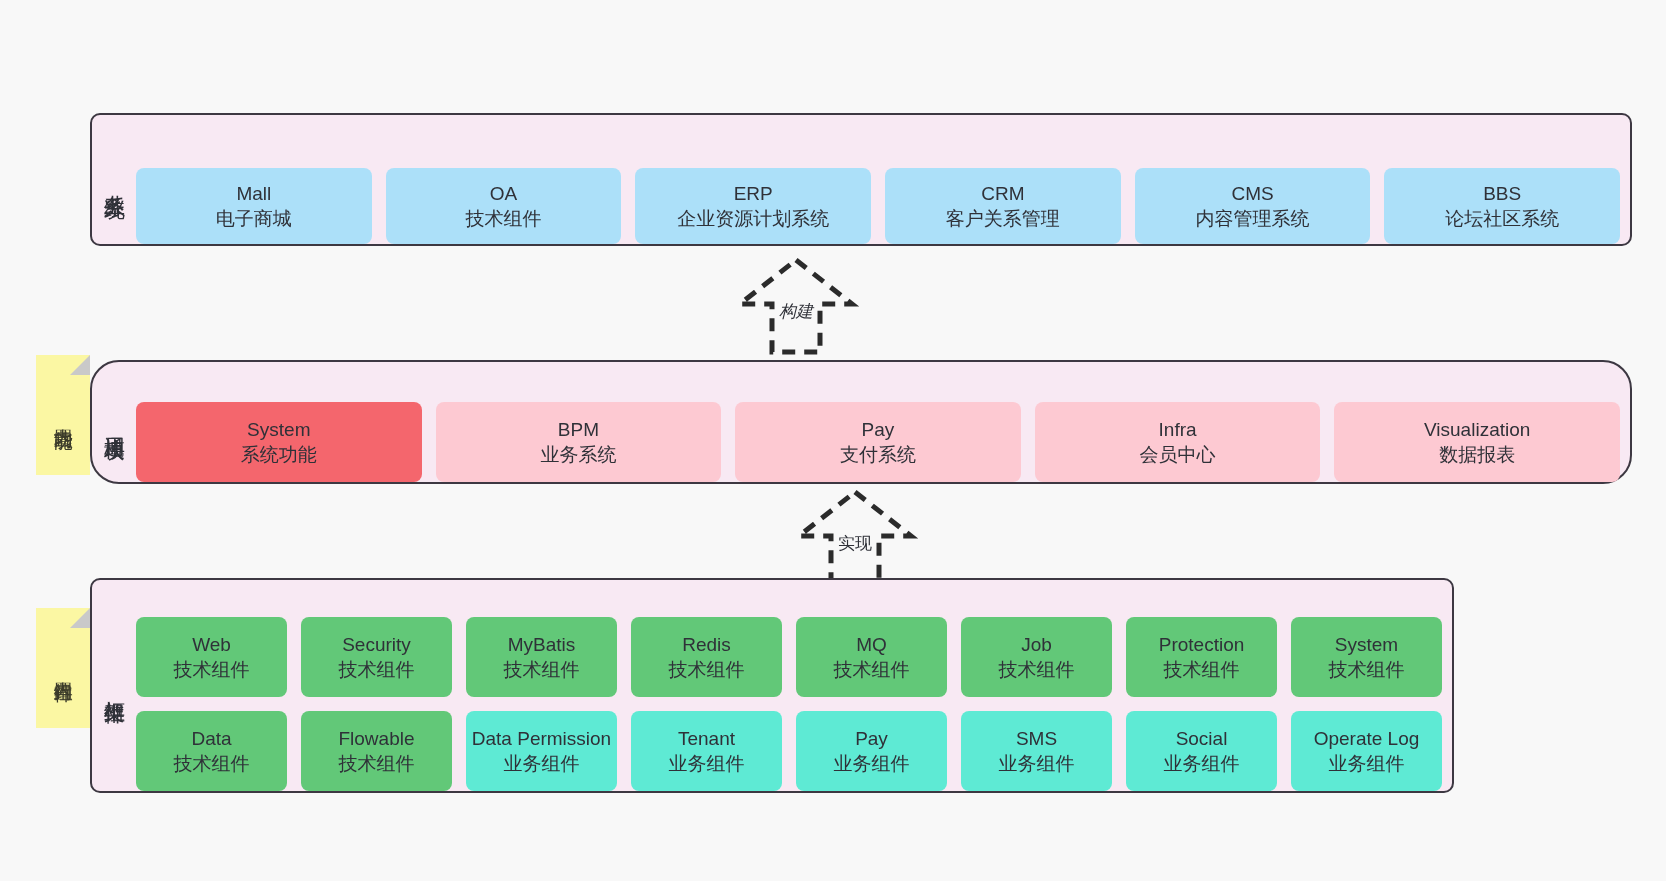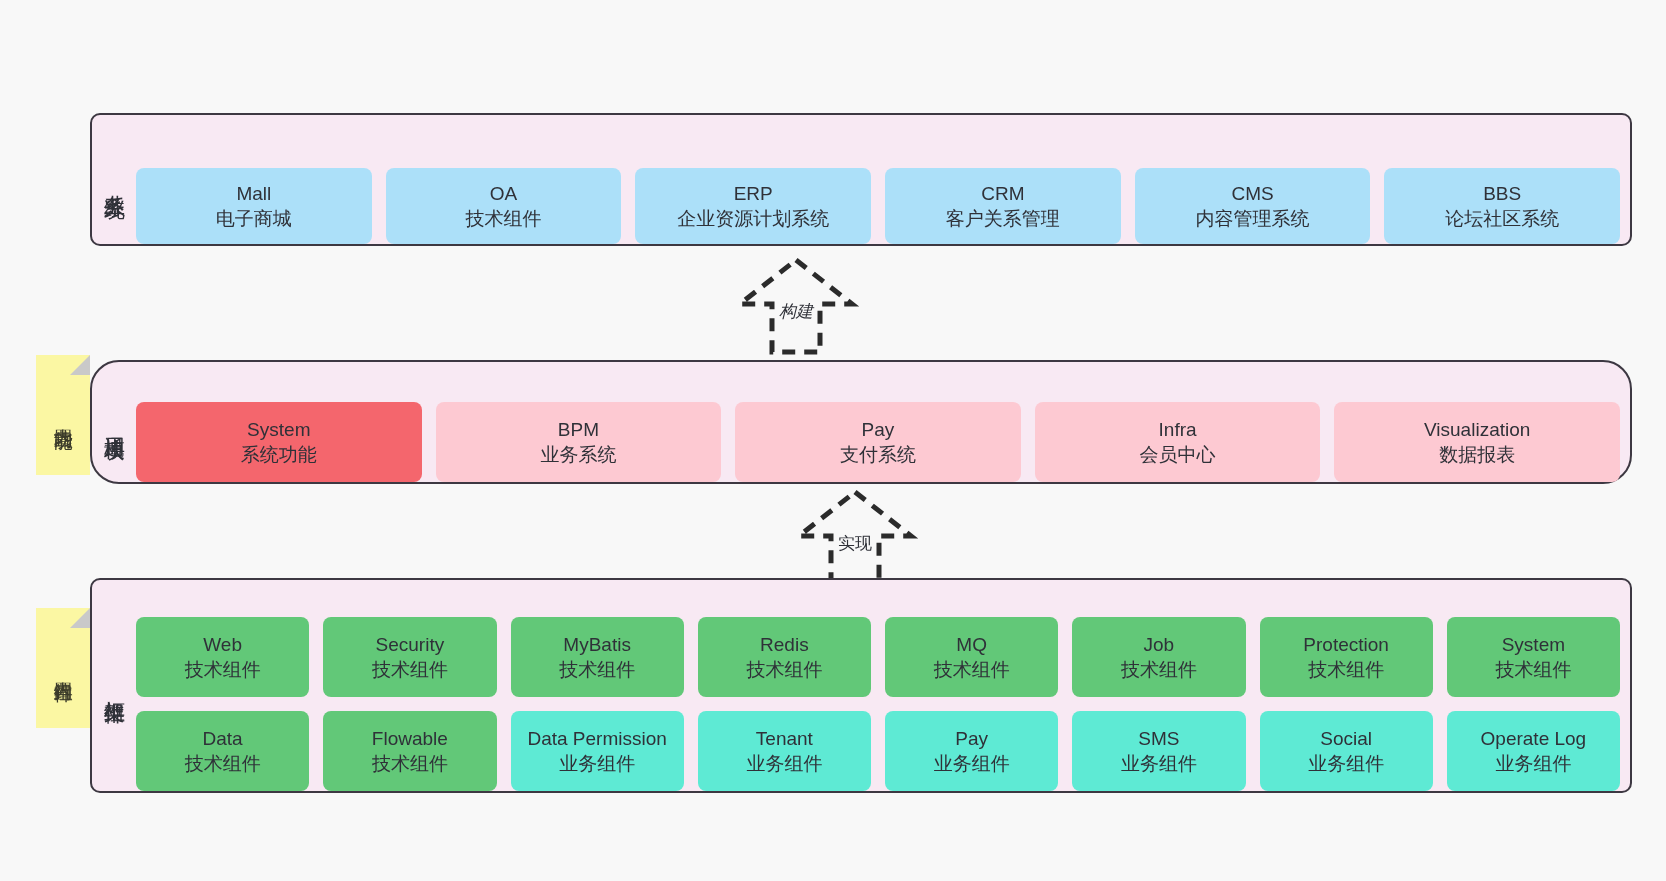--- a/index.html
+++ b/index.html
@@ -78,21 +78,21 @@
   .c-green{background:#62c878;}
   .c-greenlight{background:#5eead4;}
 
   
   #layer-business{left:90px;top:113px;width:1542px;height:133px;}
   #layer-business .card{height:76px;}
 
   #layer-module{left:90px;top:360px;width:1542px;height:124px;border-radius:29px;}
   #layer-module .card{height:80px;}
 
-  #layer-framework{left:90px;top:578px;width:1542px;height:215px;}
+  #layer-framework{left:90px;top:578px;width:1364px;height:215px;}
   #layer-framework .card{height:80px;}
 
   
   .note{
     position:absolute;
     width:54px;
     background:#fbf7a3;
     color:#3b3b2a;
     font-size:19px;
     line-height:1.18;

